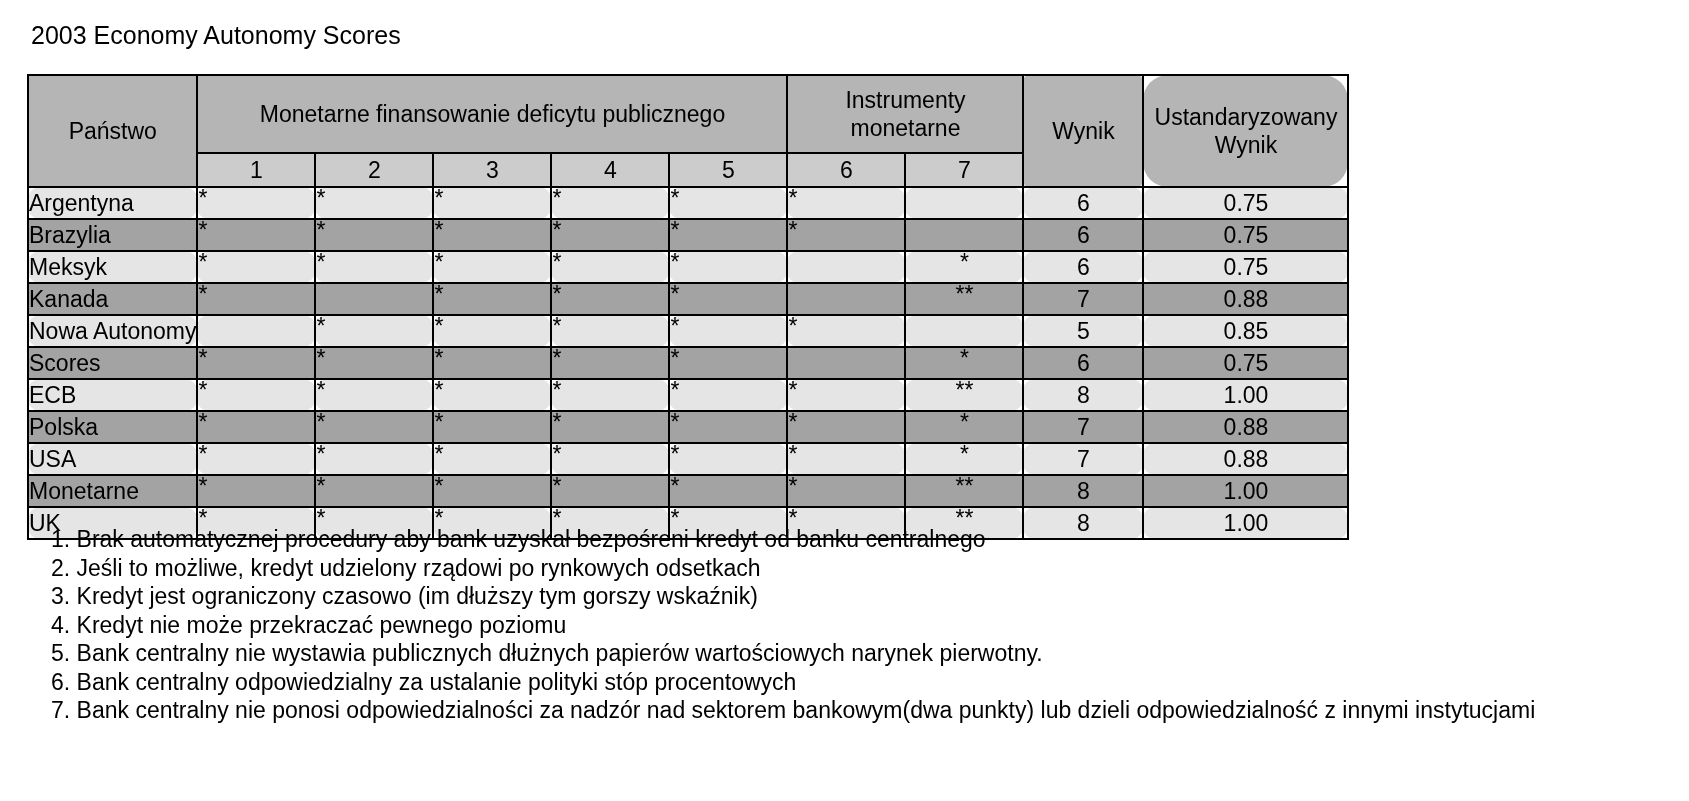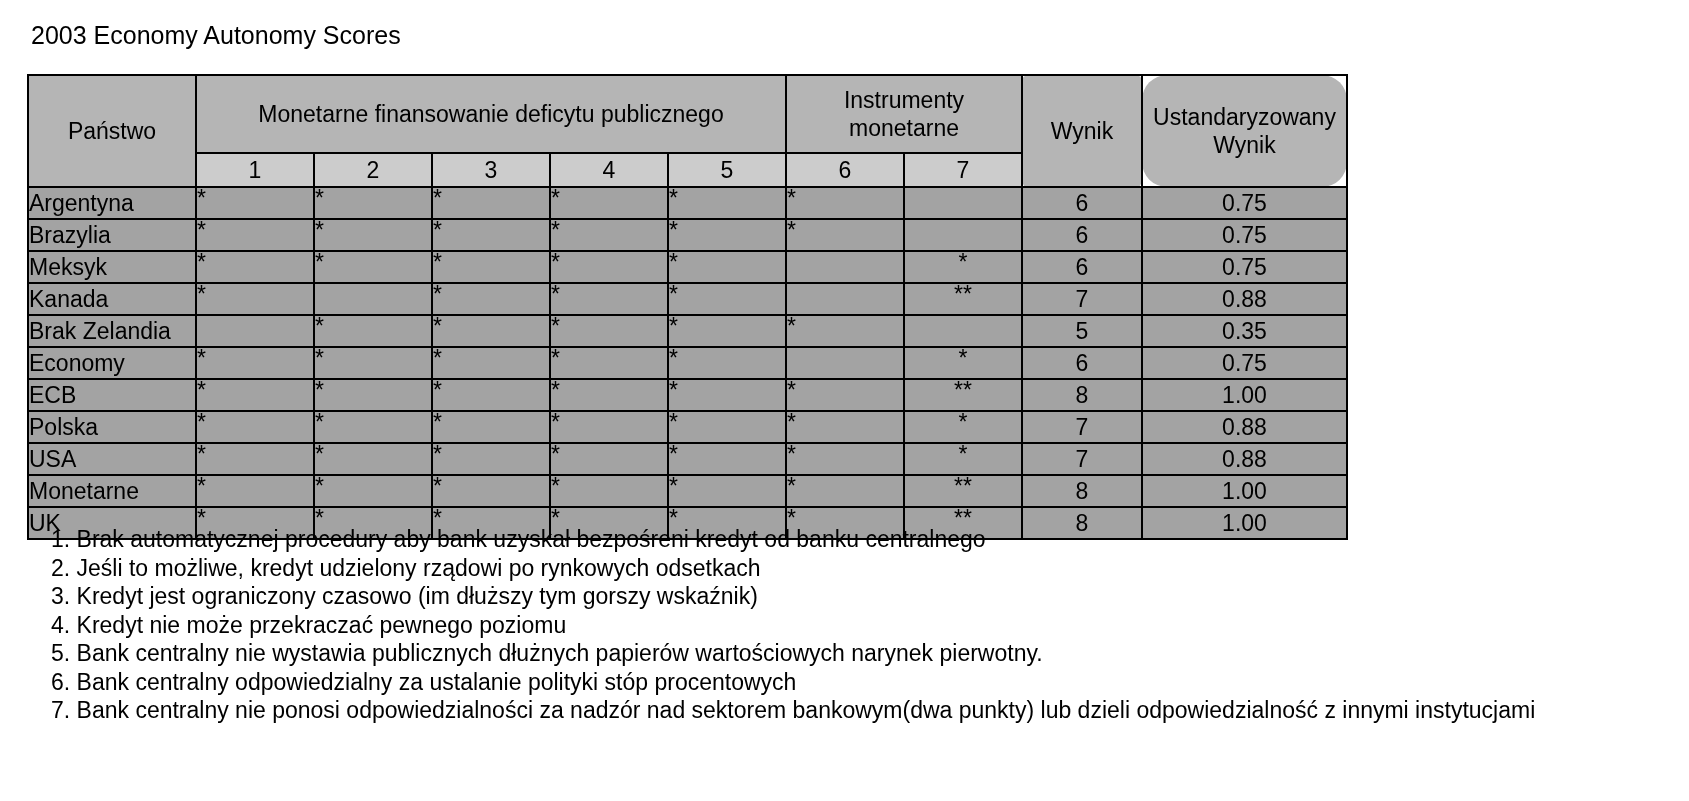--- a/index.html
+++ b/index.html
@@ -63,21 +63,21 @@
 
   th.subnum {
     background: #cccccc;
     text-align: center;
     vertical-align: middle;
     height: 34px;
     font-size: 23px;
   }
   
   tbody tr td { height: 32px; }
-  tbody tr.odd td { background: #a3a3a3; }
+  tbody tr.odd td { background: #e5e5e5; border-radius: 12px; }
   tbody tr.even td { background: #a3a3a3; }
 
   td.country {
     text-align: left;
     padding-left: 5px;
     font-size: 24px;
     line-height: 26px;
     white-space: nowrap;
   }
   td.mark {
@@ -205,33 +205,33 @@
             <td class="mark"></td>
             <td class="mark">*</td>
             <td class="mark">*</td>
             <td class="mark">*</td>
             <td class="mark"></td>
             <td class="mark c7">**</td>
             <td class="score">7</td>
             <td class="std">0.88</td>
           </tr>
           <tr class="odd">
-            <td class="country">Brak Zelandia</td>
+            <td class="country">Nowa Autonomy</td>
             <td class="mark"></td>
             <td class="mark">*</td>
             <td class="mark">*</td>
             <td class="mark">*</td>
             <td class="mark">*</td>
             <td class="mark">*</td>
             <td class="mark c7"></td>
             <td class="score">5</td>
-            <td class="std">0.35</td>
-          </tr>
-          <tr class="even">
-            <td class="country">Economy</td>
+            <td class="std">0.85</td>
+          </tr>
+          <tr class="even">
+            <td class="country">Scores</td>
             <td class="mark">*</td>
             <td class="mark">*</td>
             <td class="mark">*</td>
             <td class="mark">*</td>
             <td class="mark">*</td>
             <td class="mark"></td>
             <td class="mark c7">*</td>
             <td class="score">6</td>
             <td class="std">0.75</td>
           </tr>

